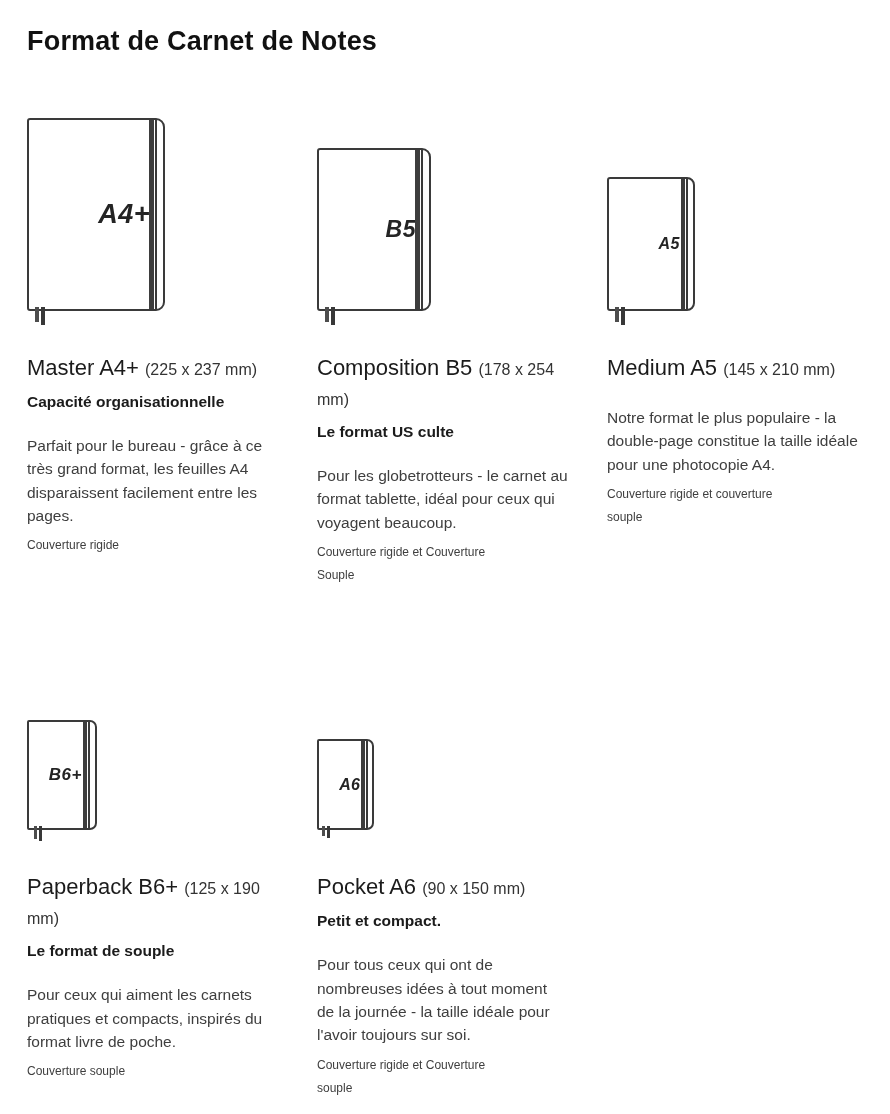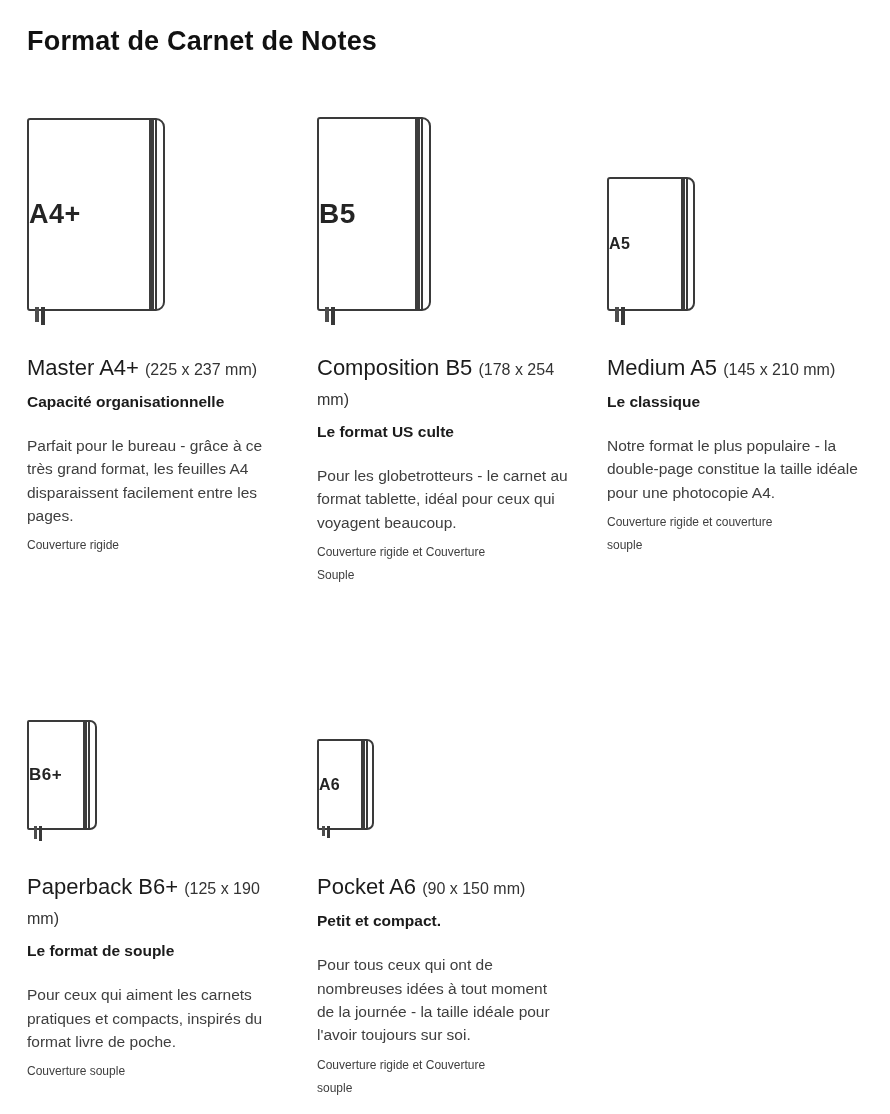--- a/index.html
+++ b/index.html
@@ -28,24 +28,24 @@
   .illus{display:flex;align-items:flex-end;}
   .row-1 .illus{height:193px;}
   .row-2 .illus{height:110px;}
 
   
   .notebook{
     position:relative;
     border:2px solid var(--outline);
     border-radius:3px 9px 9px 3px;
     background:#fff;
-    display:flex;align-items:center;justify-content:flex-start;
+    display:flex;align-items:center;justify-content:flex-end;font-style:italic;
   }
   .nb-a4plus{width:138px;height:193px;font-size:27px;}
-  .nb-b5   {width:114px;height:194px;font-size:28px;}
+  .nb-b5   {width:114px;height:163px;font-size:23px;}
   .nb-a5   {width:88px; height:134px;font-size:16px;border-radius:3px 8px 8px 3px;}
   .nb-b6plus{width:70px;height:110px;font-size:17px;border-radius:2px 7px 7px 2px;}
   .nb-a6   {width:57px; height:91px; font-size:16px;border-radius:2px 7px 7px 2px;}
 
   .nb-badge{
     font-weight:700;color:#242424;letter-spacing:0.5px;
     padding-right:13px;
   }
   .nb-a6 .nb-badge{padding-right:12px;letter-spacing:0.2px;}
 
@@ -145,21 +145,20 @@
           <span class="edge"></span>
           <span class="ribbon r1"></span>
           <span class="ribbon r2"></span>
           <span class="nb-badge">A5</span>
         </div>
       </div>
       <div class="card-head">
         <span class="card-name">Medium A5</span>
         <span class="card-size">(145 x 210 mm)</span>
       </div>
-      <div class="card-sub">Le classique</div>
       <p class="card-desc">Notre format le plus populaire - la
 double-page constitue la taille idéale
 pour une photocopie A4.</p>
       <p class="card-covers">Couverture rigide et couverture
 souple</p>
     </div>
 
   </div>
 
   <div class="row row-2">

